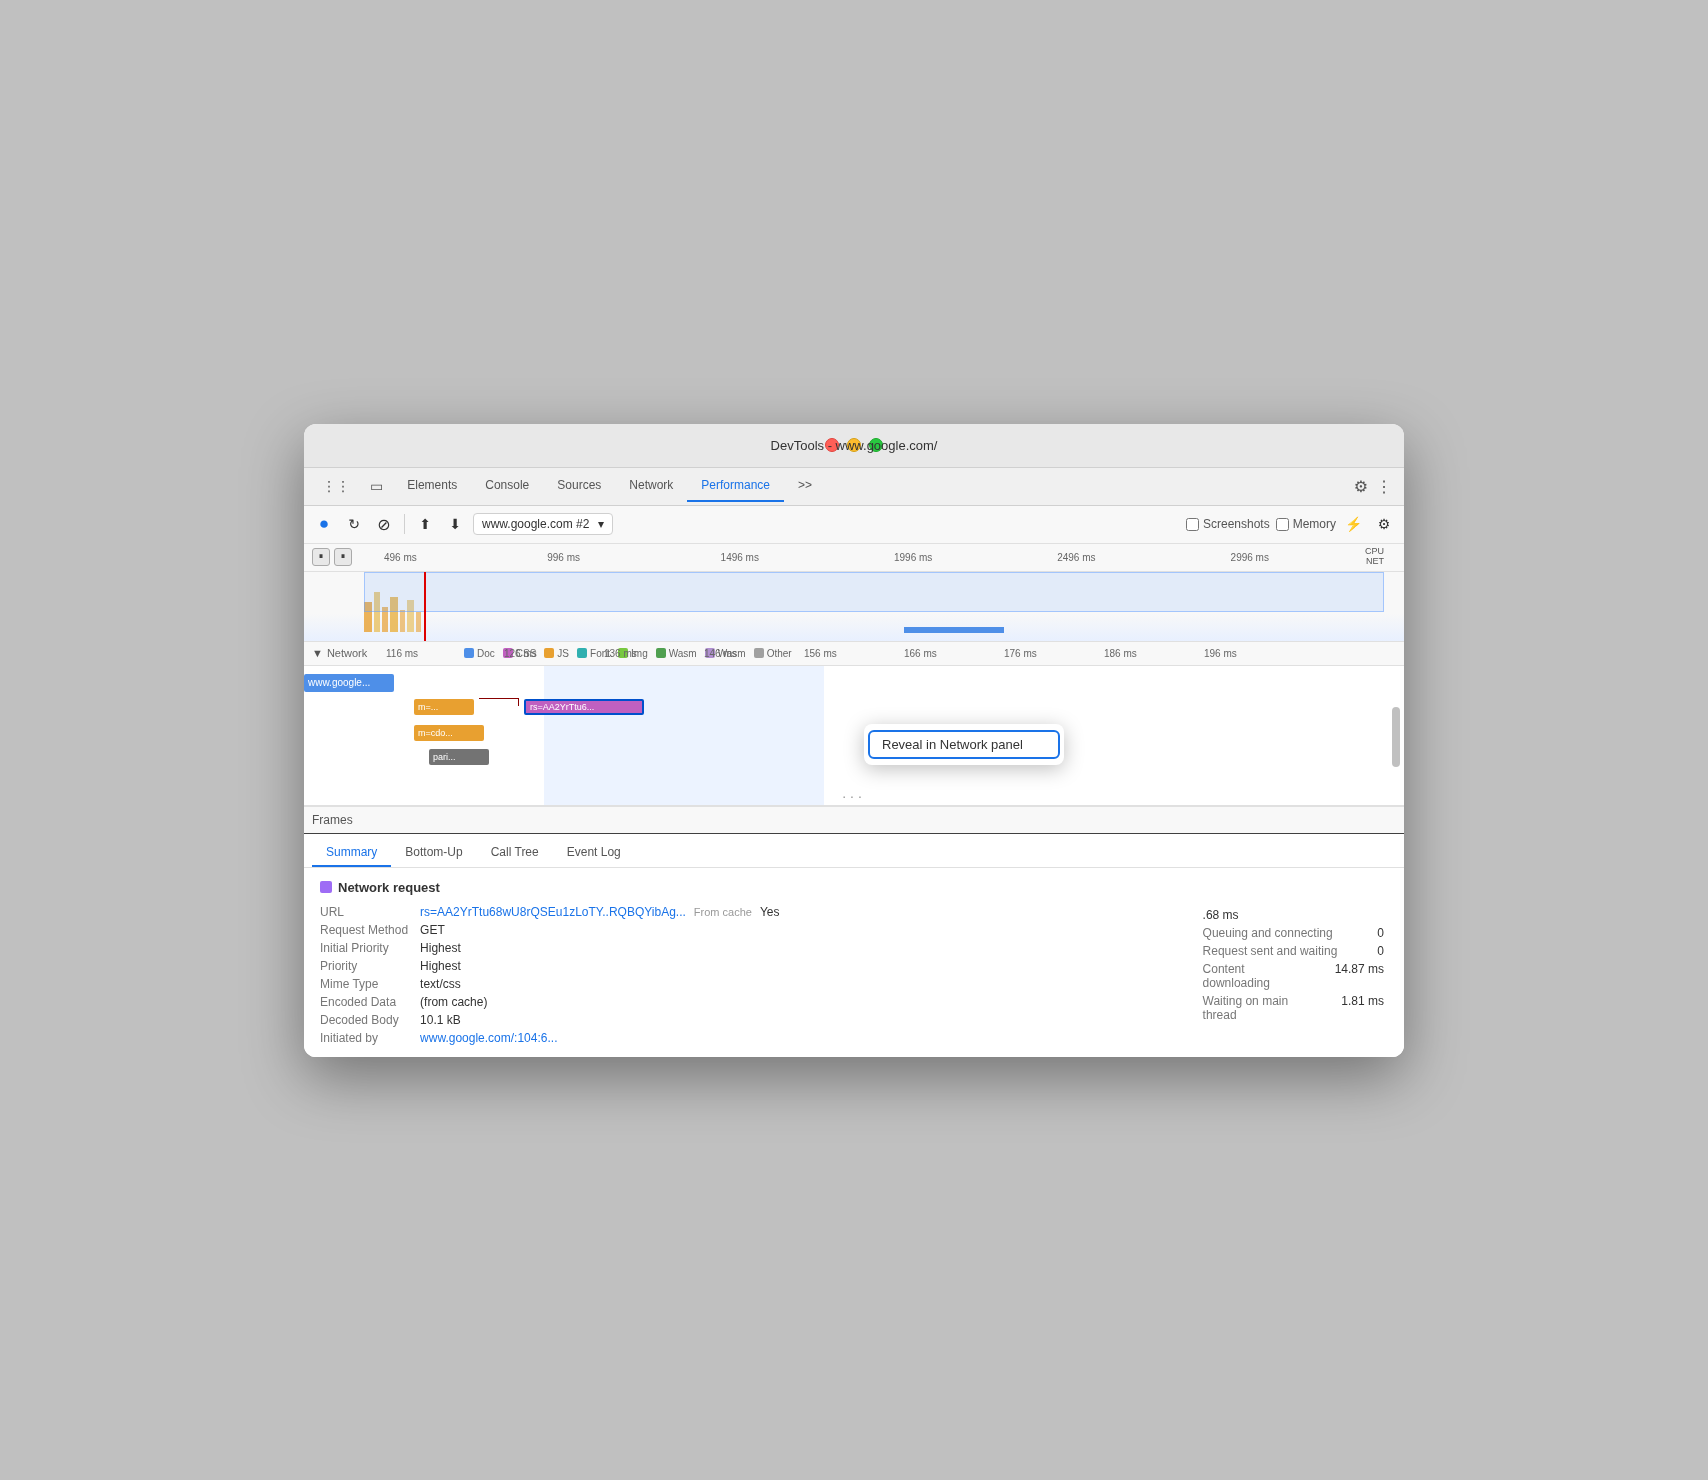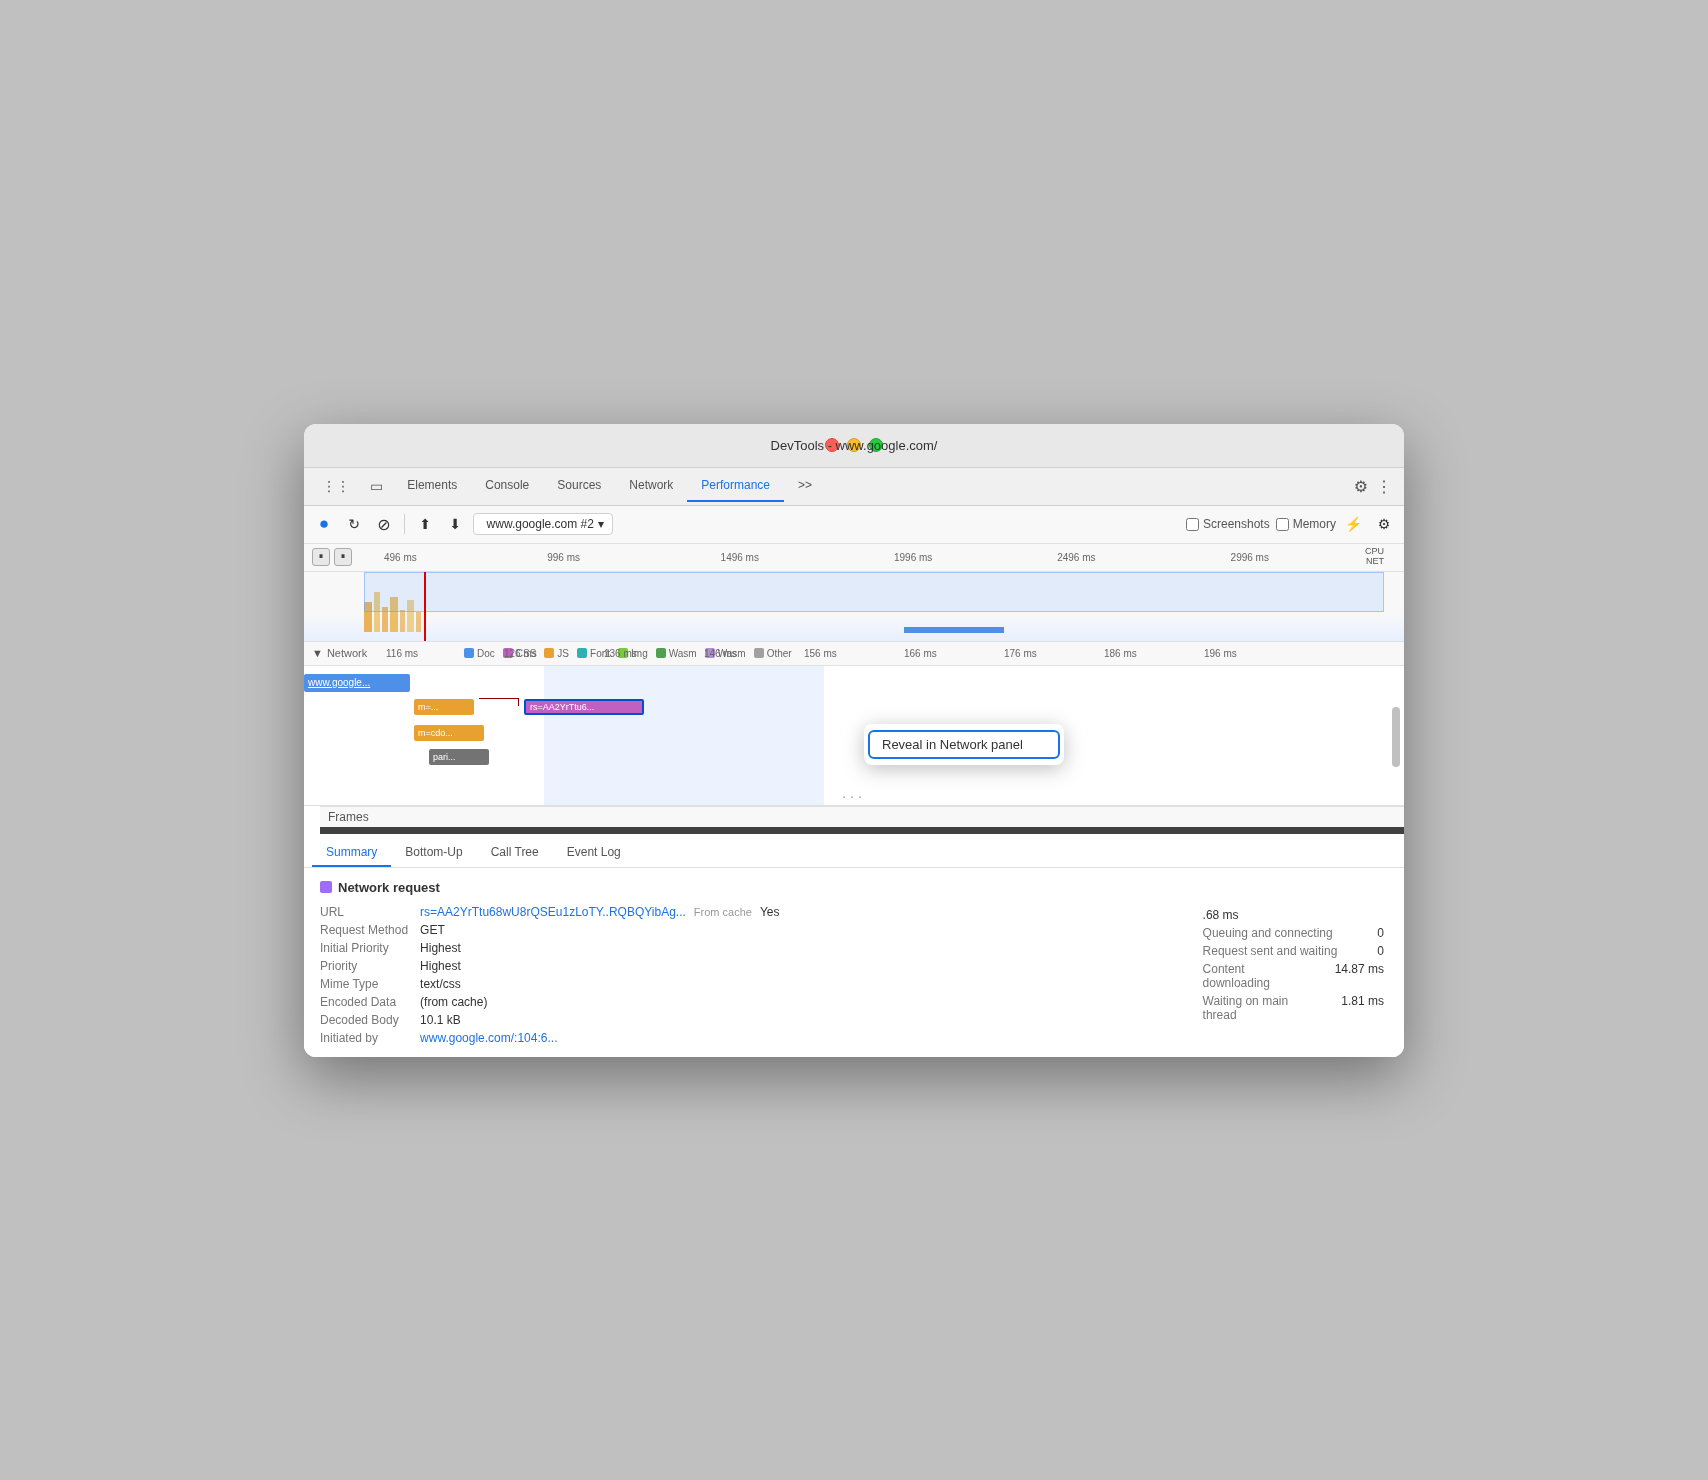--- a/index.html
+++ b/index.html
@@ -188,27 +188,26 @@
       padding: 0 4px;
       overflow: hidden;
       text-overflow: ellipsis;
       white-space: nowrap;
     }
     
     .frames-row {
       height: 28px;
       background: #f8f8f8;
       border-top: 1px solid #e0e0e0;
-      border-bottom: 7px solid #404040;
+      border-bottom: 1px solid #404040;
       display: flex;
       align-items: center;
       padding: 0 8px;
       font-size: 12px;
       color: #555;
-      margin-left: 16px;
     }
     
     .bottom-tabs {
       display: flex;
       gap: 0;
       border-bottom: 1px solid #e0e0e0;
       background: #fff;
       padding: 0 8px;
       height: 34px;
       align-items: flex-end;
@@ -362,21 +361,21 @@
     </div>
 
     <div class="toolbar-row">
       <button class="toolbar-btn" style="color:#1a73e8; font-size:16px;">⏺</button>
       <button class="toolbar-btn">↻</button>
       <button class="toolbar-btn" style="font-size:16px;">⊘</button>
       <div class="toolbar-divider"></div>
       <button class="toolbar-btn">⬆</button>
       <button class="toolbar-btn">⬇</button>
       <div class="url-selector">
-        <span style="flex:1; font-size:12px;text-align:right;">www.google.com #2</span>
+        <span style="flex:1; font-size:12px;">www.google.com #2</span>
         <span>▾</span>
       </div>
       <div class="tab-spacer"></div>
       <div class="checkbox-group">
         <input type="checkbox" style="">
         <span>Screenshots</span>
       </div>
       <div class="checkbox-group">
         <input type="checkbox" style="">
         <span>Memory</span>
@@ -480,21 +479,21 @@
           <span style="position:absolute; left:800px; top:50%; transform:translateY(-50%); font-size:10px; color:#666;">186 ms</span>
           <span style="position:absolute; left:900px; top:50%; transform:translateY(-50%); font-size:10px; color:#666;">196 ms</span>
         </div>
       </div>
 
       <div class="net-bars" style="position:relative; height:140px; background:#fff; border-bottom:1px solid #e0e0e0; overflow:hidden;">
 
         <div style="position:absolute; left:240px; top:0; width:280px; bottom:0; background:rgba(100,160,255,0.12);"></div>
 
         <div class="net-row" style="top:4px; position:absolute; width:100%; left:0;">
-          <div class="row-label" style="background:#4e8fe8; color:#fff; width:106px; height:18px; line-height:18px; padding:0 4px; font-size:10px; border-radius:2px;text-decoration:underline;">www.google...</div>
+          <div class="row-label" style="background:#4e8fe8; color:#fff; width:90px; height:18px; line-height:18px; padding:0 4px; font-size:10px; border-radius:2px;">www.google...</div>
         </div>
 
         <div class="net-row" style="top:28px; position:absolute; width:100%; left:0;">
           <div style="position:absolute; left:110px; height:16px; background:#e8a030; color:#fff; font-size:9px; padding:0 4px; line-height:16px; border-radius:2px; display:flex; align-items:center; min-width:60px;">m=...</div>
 
           <div style="position:absolute; left:175px; top:4px; width:40px; height:8px; border-top:1px solid #800; border-right:1px solid #800;"></div>
 
           <div style="position:absolute; left:220px; height:16px; background:#c060c0; color:#fff; font-size:9px; padding:0 4px; line-height:16px; border-radius:2px; border:2px solid #0050cc; min-width:120px; display:flex; align-items:center;">rs=AA2YrTtu6...</div>
         </div>
 

